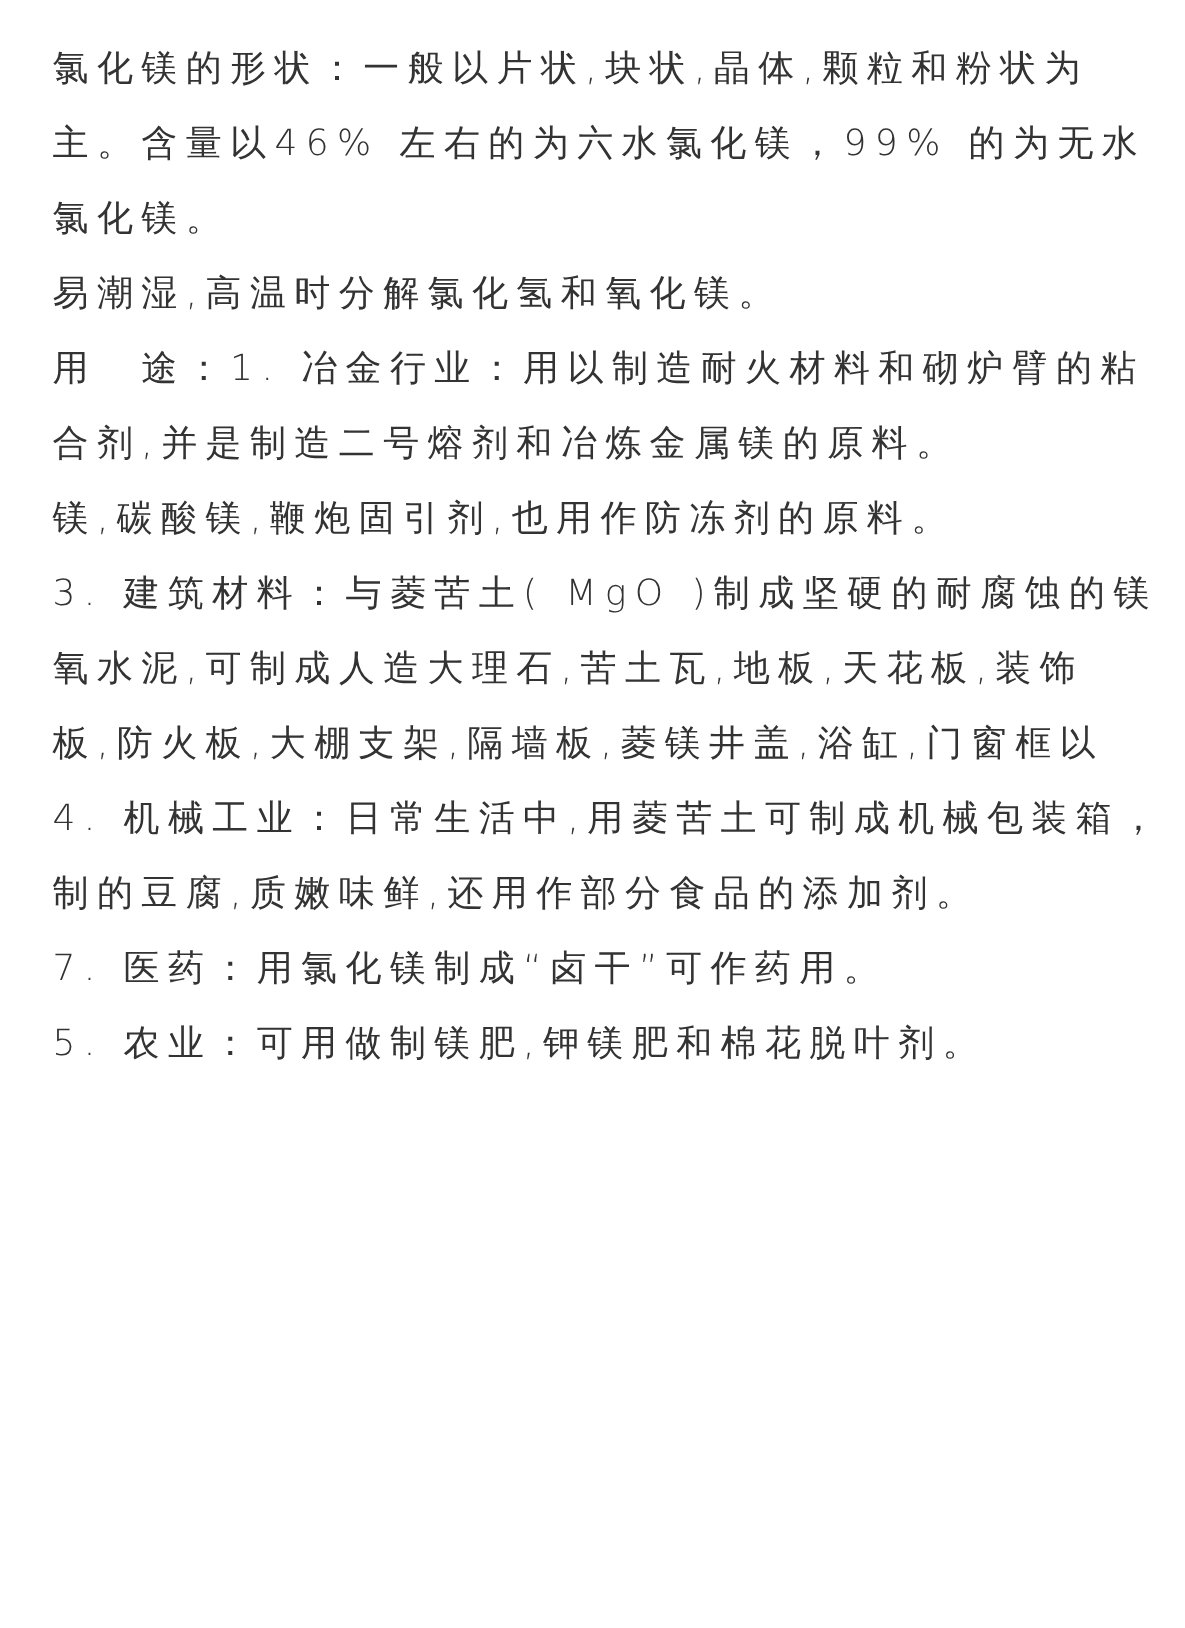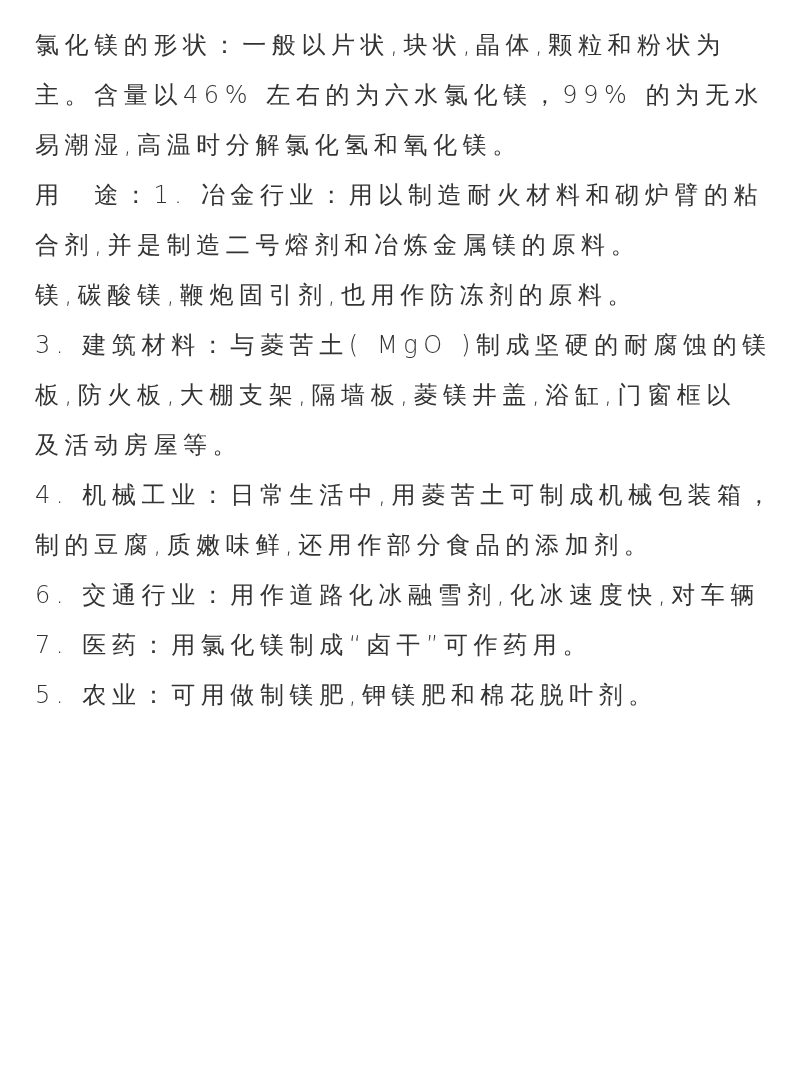--- a/index.html
+++ b/index.html
@@ -29,25 +29,25 @@
     white-space: nowrap;
     font-weight: 300;
   }
 </style>
 </head>
 <body>
 
 <div class="doc">
   <div class="line">氯化镁的形状：一般以片状,块状,晶体,颗粒和粉状为</div>
   <div class="line">主。含量以46% 左右的为六水氯化镁，99% 的为无水</div>
+  <div class="line">氯化镁。</div>
   <div class="line">易潮湿,高温时分解氯化氢和氧化镁。</div>
   <div class="line">用　途：1. 冶金行业：用以制造耐火材料和砌炉臂的粘</div>
   <div class="line">合剂,并是制造二号熔剂和冶炼金属镁的原料。</div>
   <div class="line">镁,碳酸镁,鞭炮固引剂,也用作防冻剂的原料。</div>
   <div class="line">3. 建筑材料：与菱苦土( MgO )制成坚硬的耐腐蚀的镁</div>
+  <div class="line">氧水泥,可制成人造大理石,苦土瓦,地板,天花板,装饰</div>
   <div class="line">板,防火板,大棚支架,隔墙板,菱镁井盖,浴缸,门窗框以</div>
-  <div class="line">及活动房屋等。</div>
   <div class="line">4. 机械工业：日常生活中,用菱苦土可制成机械包装箱，</div>
   <div class="line">制的豆腐,质嫩味鲜,还用作部分食品的添加剂。</div>
-  <div class="line">6. 交通行业：用作道路化冰融雪剂,化冰速度快,对车辆</div>
   <div class="line">7. 医药：用氯化镁制成“卤干”可作药用。</div>
   <div class="line">5. 农业：可用做制镁肥,钾镁肥和棉花脱叶剂。</div>
 </div>
 
 </body></html>

